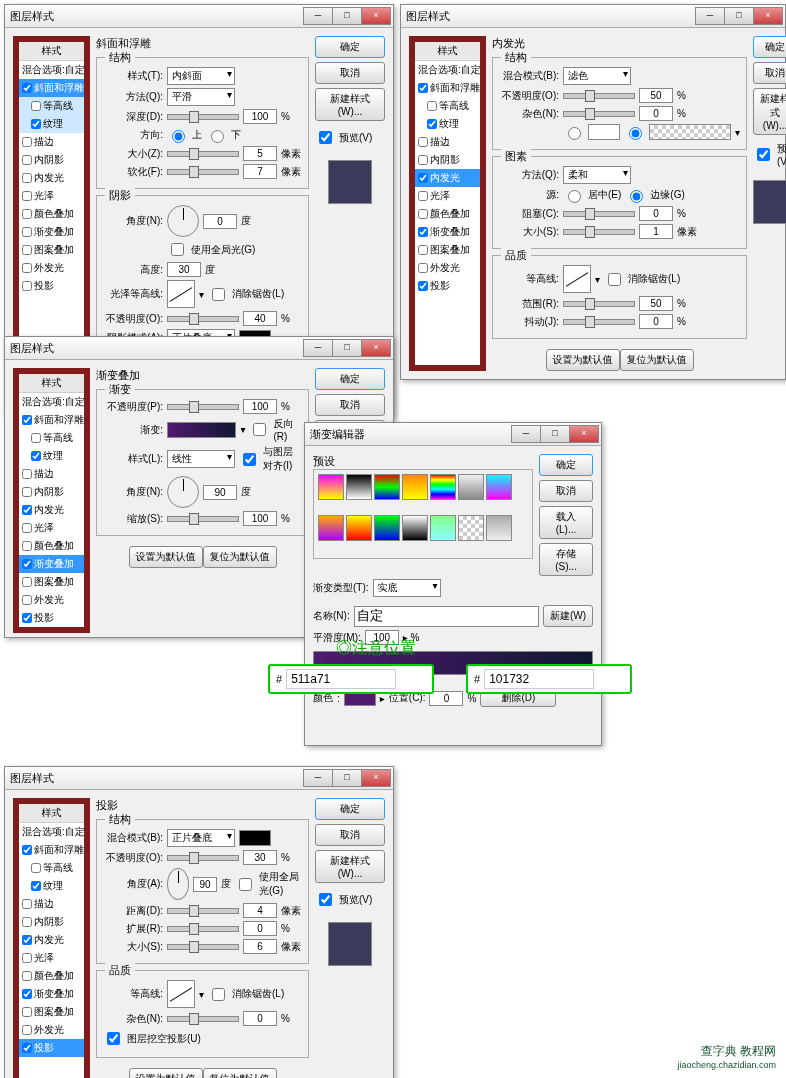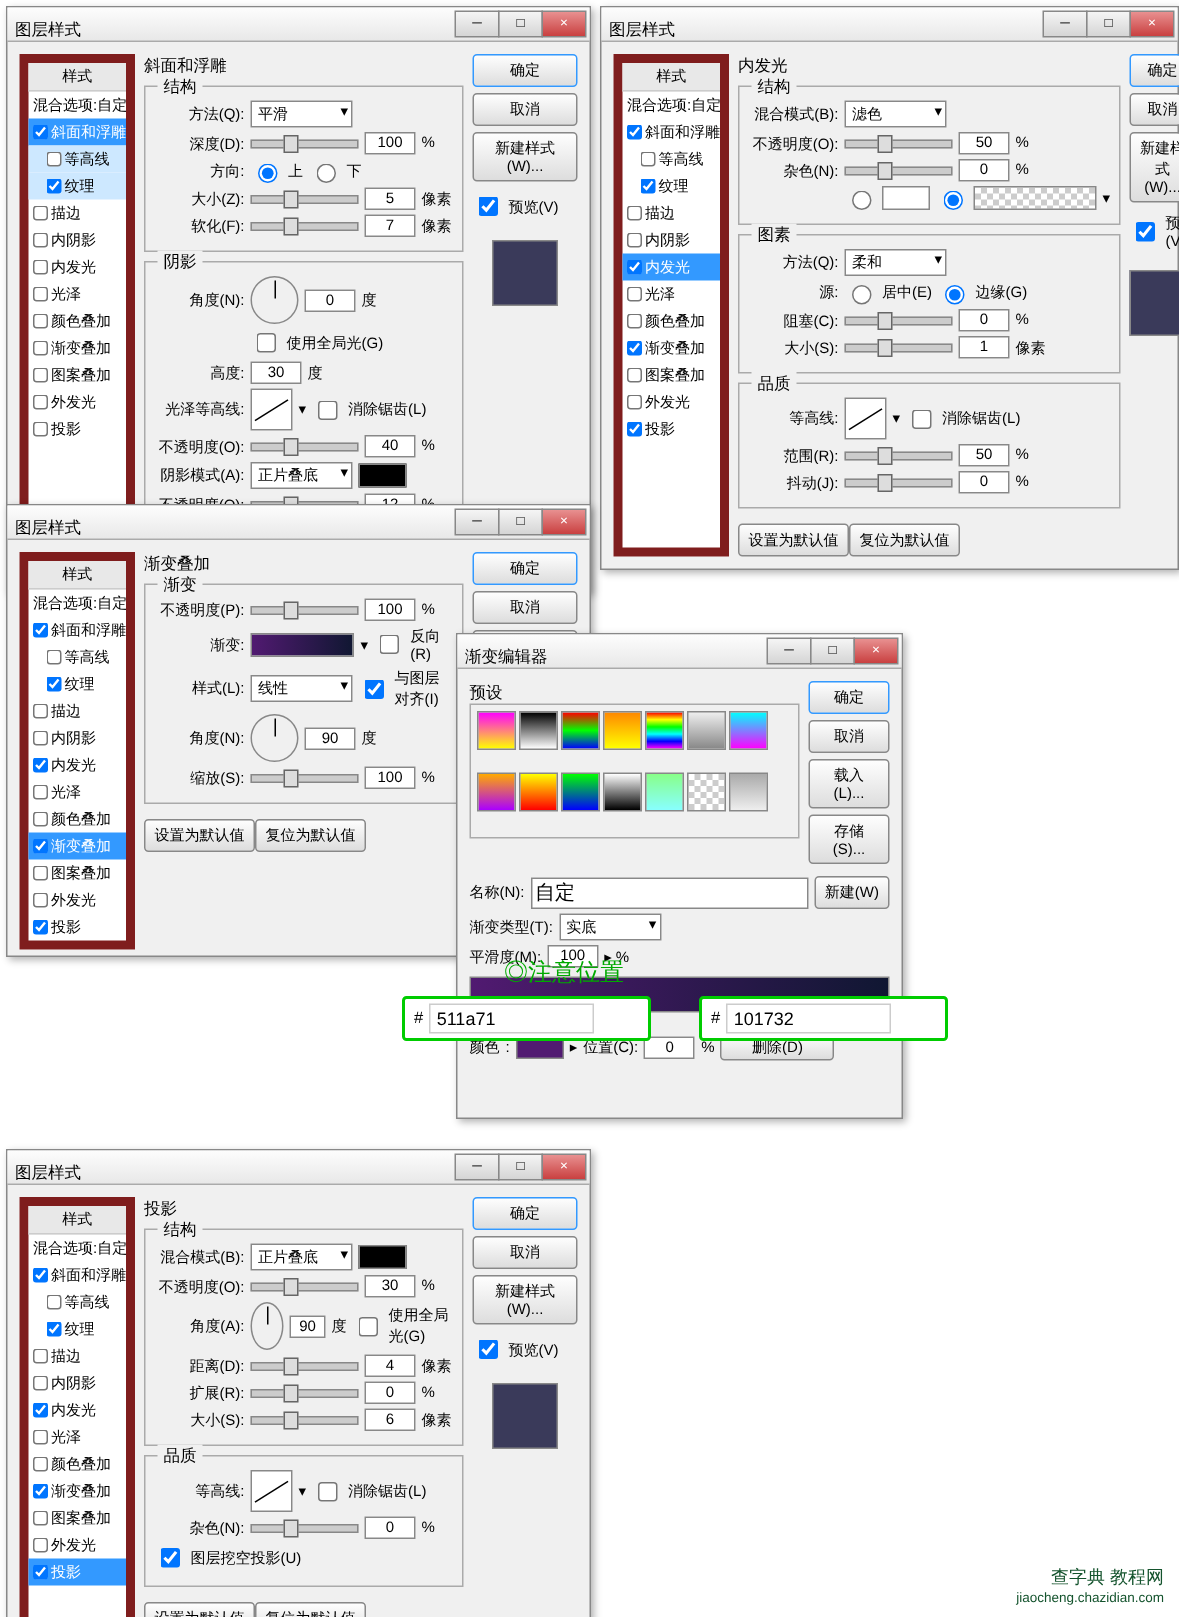--- a/index.html
+++ b/index.html
@@ -1,17 +1,17 @@
 <!DOCTYPE html>
 <html><head>
 <meta charset="utf-8">
 <style>
 body{margin:0;background:#fff;font-family:"Microsoft YaHei",SimSun,sans-serif;font-size:11px;color:#000;width:786px;height:1078px;position:relative}
 .dlg{position:absolute;background:#f0f0f0;border:1px solid #888;box-shadow:2px 2px 5px rgba(0,0,0,0.3)}
-.tbar{background:linear-gradient(#fdfdfd,#e8e8e8);height:22px;border-bottom:1px solid #aaa;display:flex;align-items:flex-end;padding:0 5px;position:relative}
+.tbar{background:linear-gradient(#fdfdfd,#e8e8e8);height:22px;border-bottom:1px solid #aaa;display:flex;align-items:center;padding:0 5px;position:relative}
 .tbar span{font-size:11px}
 .wbtns{position:absolute;right:2px;top:2px;display:flex}
 .wbtn{width:28px;height:16px;background:linear-gradient(#f5f5f5,#d5d5d5);border:1px solid #888;font-size:9px;text-align:center;line-height:14px;margin-left:-1px}
 .wbtn.close{background:linear-gradient(#e89090,#c94040);color:#fff}
 .body{display:flex;padding:8px;gap:6px}
 .stylelist{width:65px;background:#fff;border:6px solid #7f1d1d}
 .stylelist div{padding:2px 3px;font-size:10px;white-space:nowrap;overflow:hidden}
 .stylelist .hdr{background:#e8e8e8;text-align:center;border-bottom:1px solid #ccc}
 .stylelist .sel{background:#3399ff;color:#fff}
 .stylelist .hl{background:#cde8ff}
@@ -34,21 +34,21 @@
 .grad-swatch{width:80px;height:14px;background:linear-gradient(90deg,#511a71,#101732);border:1px solid #888;display:inline-block}
 .angle-dial{width:30px;height:30px;border:1px solid #888;border-radius:50%;position:relative;display:inline-block;vertical-align:middle}
 .angle-dial:before{content:"";position:absolute;width:1px;height:12px;background:#000;left:50%;top:2px}
 .contour{width:26px;height:26px;background:#fff;border:1px solid #888;display:inline-block;position:relative}
 .contour:before{content:"";position:absolute;width:100%;height:1px;background:#000;top:50%;transform:rotate(-32deg)}
 .watermark{position:absolute;top:4px;right:10px;color:#aaa;font-size:10px}
 .watermark2{position:absolute;bottom:8px;right:10px;color:#14532d;font-size:12px;text-align:right}
 .anno{position:absolute;color:#0a0;font-weight:normal;font-size:16px}
 .anno-box{position:absolute;border:2.5px solid #0c0;background:#fff;border-radius:3px;display:flex;align-items:center;padding:3px 6px;gap:4px}
 .anno-box input{border:1px solid #ccc;padding:2px 4px;width:100px;font-size:12px}
-.btnrow{display:flex;gap:0;justify-content:flex-start;margin-top:4px}
+.btnrow{display:flex;gap:0;justify-content:center;margin-top:4px}
 .grad-ed-body{padding:8px}
 .presets{border:1px solid #aaa;padding:4px;display:flex;flex-wrap:wrap;gap:2px;width:210px;height:80px;overflow:hidden}
 .pre{width:24px;height:24px;border:1px solid #888}
 .grad-bar{height:22px;background:linear-gradient(90deg,#511a71,#101732);border:1px solid #888;margin:6px 0;position:relative}
 .stop{position:absolute;width:8px;height:8px;background:#333;bottom:-10px}
 .noise-swatch{width:80px;height:14px;border:1px solid #888;display:inline-block;background:repeating-conic-gradient(#ccc 0 25%,#fff 0 50%) 0 0/8px 8px}
 </style>
 </head>
 <body>
 
@@ -77,20 +77,24 @@
 <div><input type="checkbox" style=""><span>颜色叠加</span></div>
 <div><input type="checkbox" style=""><span>渐变叠加</span></div>
 <div><input type="checkbox" style=""><span>图案叠加</span></div>
 <div><input type="checkbox" style=""><span>外发光</span></div>
 <div><input type="checkbox" style=""><span>投影</span></div>
 </div>
 <div class="mid">
 <div>斜面和浮雕</div>
 <div class="gbox">
           <div class="gt">结构</div>
+<div class="row">
+            <label>样式(T):</label>
+            <div class="sel-box">内斜面</div>
+          </div>
 <div class="row">
             <label>方法(Q):</label>
             <div class="sel-box">平滑</div>
           </div>
 <div class="row">
             <label>深度(D):</label>
             <div class="slider"></div>
             <div class="num">100</div>
             <span>%</span>
           </div>
@@ -405,28 +409,28 @@
             <div class="pre" style="background:linear-gradient(#aaa,#eee)"></div>
 </div>
 </div>
 <div style="display:flex;flex-direction:column;gap:4px;width:60px">
 <div class="btn primary">确定</div>
 <div class="btn">取消</div>
 <div class="btn">载入(L)...</div>
 <div class="btn">存储(S)...</div>
 </div>
 </div>
+<div class="row">
+        <span>渐变类型(T):</span>
+        <div class="sel-box">实底</div>
+      </div>
 <div class="row" style="margin-top:8px">
         <span>名称(N):</span>
         <input style="flex: 1 1 0%; border: 1px solid rgb(136, 136, 136); padding: 2px;" value="自定">
         <div class="btn">新建(W)</div>
-      </div>
-<div class="row">
-        <span>渐变类型(T):</span>
-        <div class="sel-box">实底</div>
       </div>
 <div class="row">
         <span>平滑度(M):</span>
         <div class="num">100</div>
         <span>▸ %</span>
       </div>
 <div class="grad-bar">
 <div class="stop" style="left:0"></div>
 <div class="stop" style="left:35%"></div>
 <div class="stop" style="right:0"></div>

